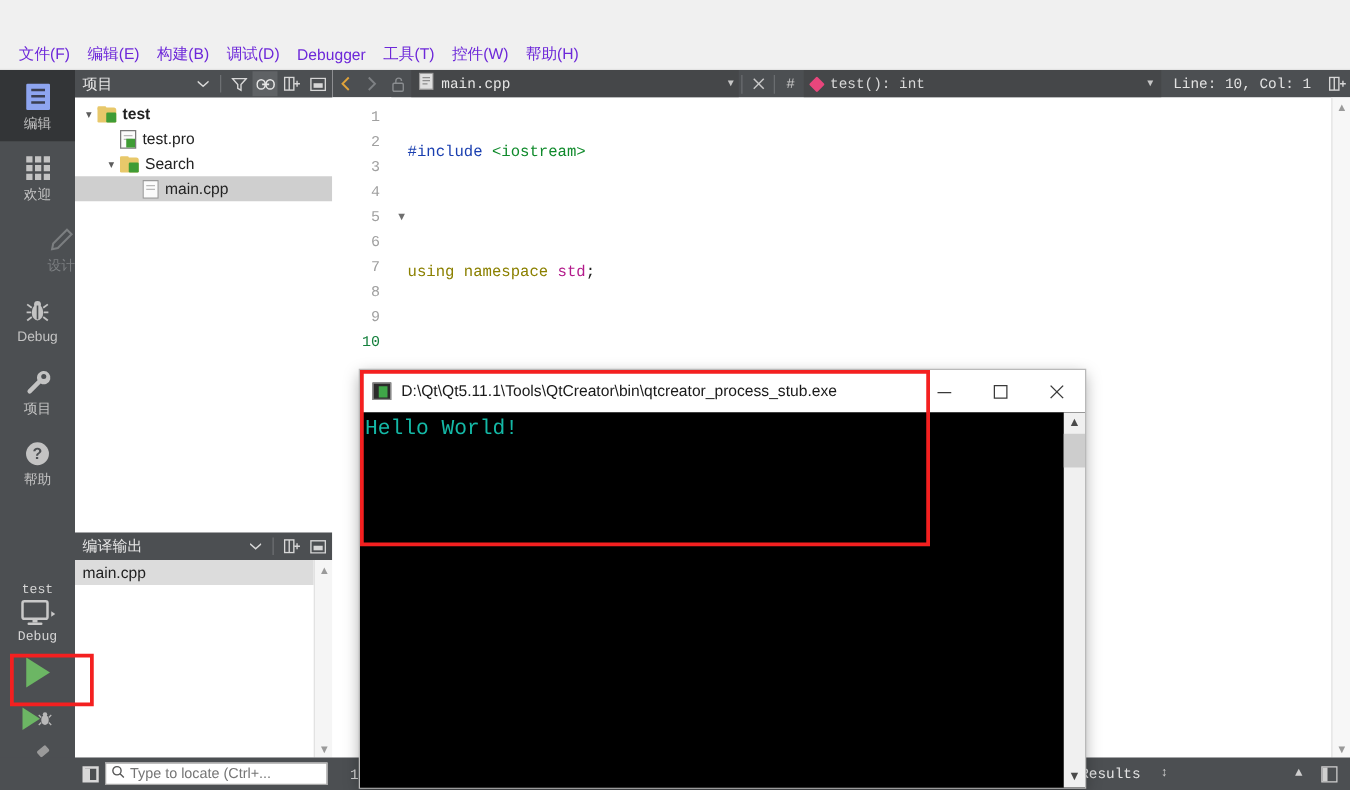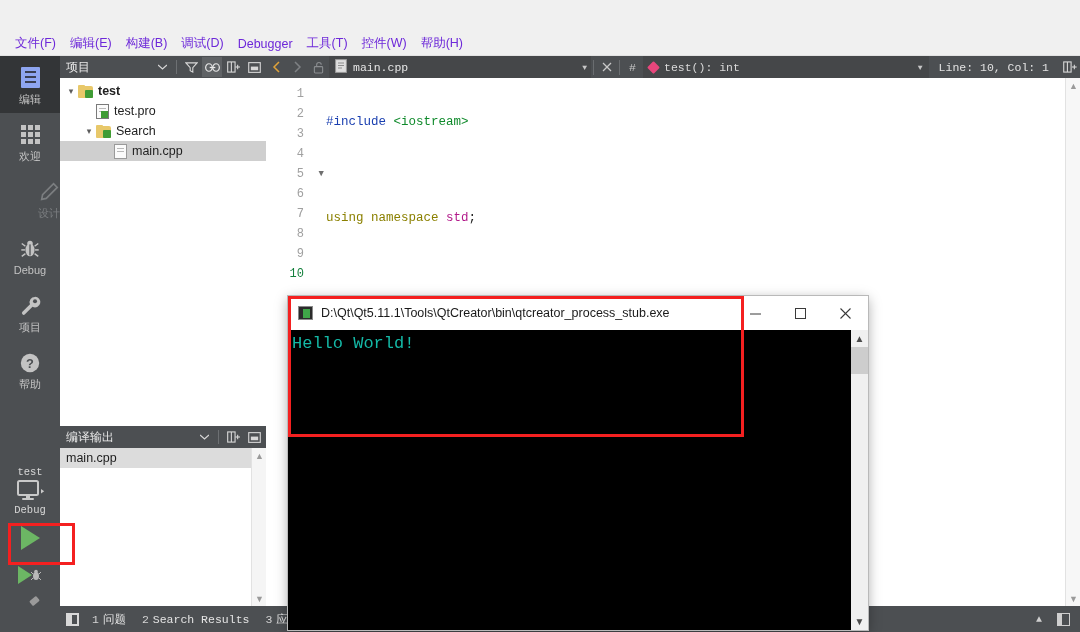--- a/index.html
+++ b/index.html
@@ -624,20 +624,29 @@
       </div>
     </div>
   </div>
 
   <div class="hl-con"></div>
 
   <div class="statusbar">
     <div class="sb-toggle">
       <span class="sb-sq"></span>
     </div>
+    <div class="locator">
+      <span class="mag">
+        <svg width="11" height="11" viewBox="0 0 12 12">
+            <circle cx="5" cy="5" r="3.6" fill="none" stroke="#555" stroke-width="1.2"></circle>
+            <line x1="7.7" y1="7.7" x2="11" y2="11" stroke="#555" stroke-width="1.2"></line>
+          </svg>
+      </span>
+      <input type="text" placeholder="Type to locate (Ctrl+..." style="">
+    </div>
 
     <div class="out-tab"><span class="num">1</span><span>问题</span></div>
     <div class="out-tab"><span class="num">2</span><span>Search Results</span></div>
     <div class="out-tab"><span class="num">3</span><span>应用程序输出</span></div>
     <div class="out-tab"><span class="num">4</span><span>编译输出</span></div>
     <div class="out-tab"><span class="num">5</span><span>Debugger Cons⋯</span></div>
     <div class="out-tab"><span class="num">6</span><span>概要信息</span></div>
     <div class="out-tab"><span class="num">8</span><span>Test Results</span></div>
     <div class="sb-ico">↕</div>
 

